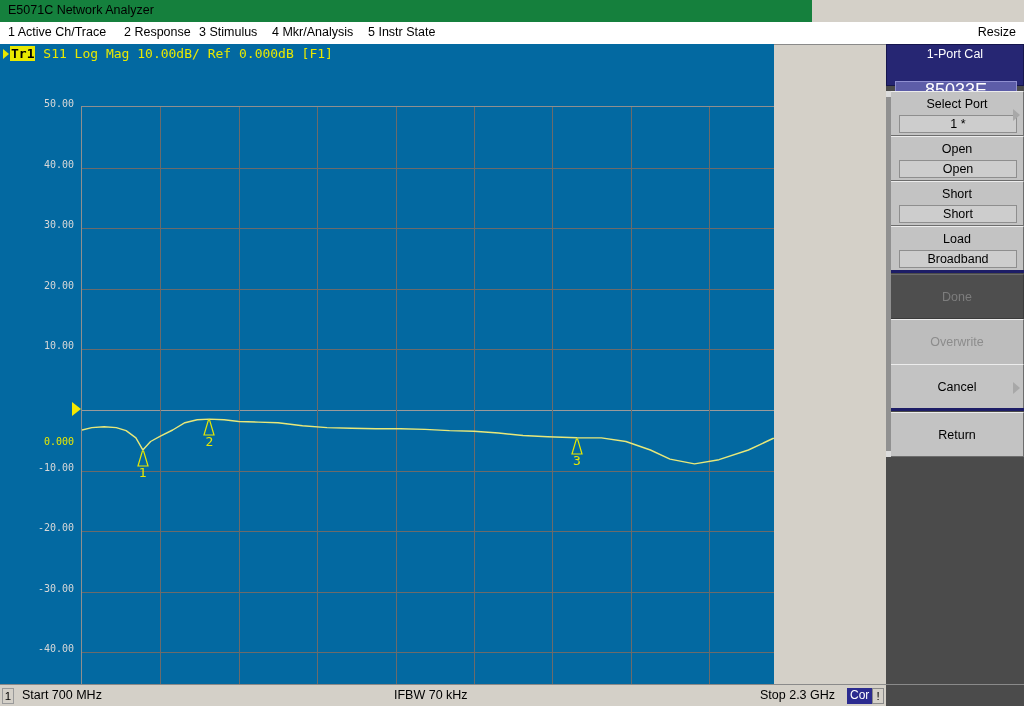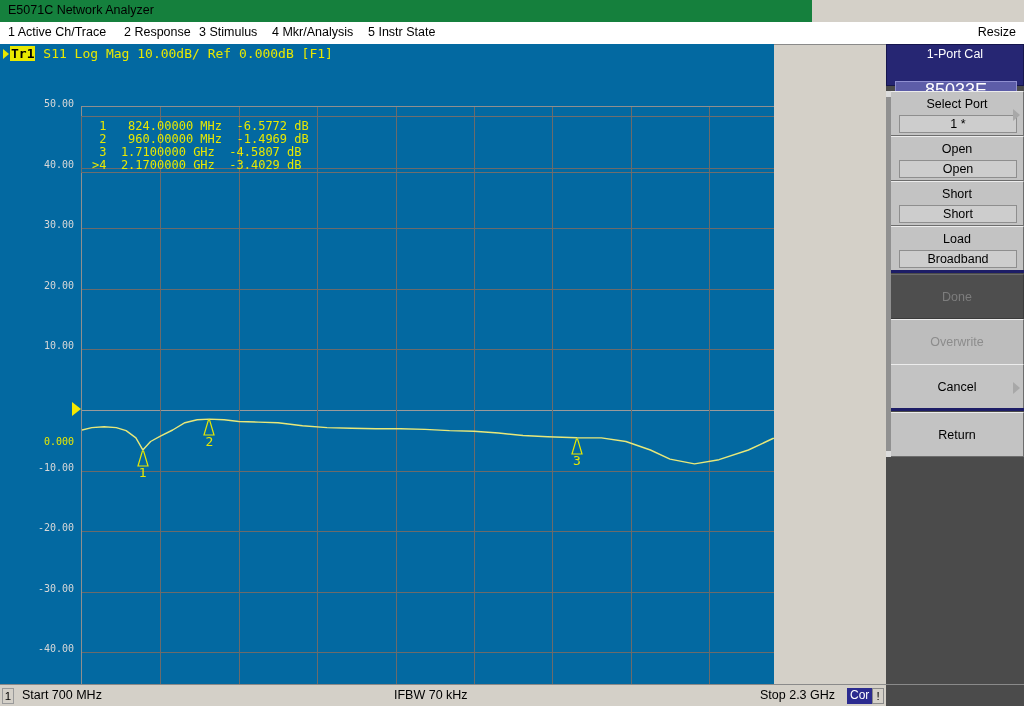--- a/index.html
+++ b/index.html
@@ -435,26 +435,20 @@
               <polygon points="2,1 12,1 7.6,15 6.4,15" fill="none" stroke="#ffffff" stroke-width="1.2"></polygon>
             </svg>
           </div>
         </div>
 
       <div class="corner-note" style="right:6px; bottom:30px; text-align:right;"><span>S</span></div>
       <div class="corner-note" style="right:6px; bottom:19px; text-align:right;"><span>12</span></div>
 
     </div>
 
-    <div class="marker-table">
-      <div class="mrow" style="top:3px"> 1   824.00000 MHz  -6.5772 dB</div>
-      <div class="mrow" style="top:16px"> 2   960.00000 MHz  -1.4969 dB</div>
-      <div class="mrow" style="top:29px"> 3  1.7100000 GHz  -4.5807 dB</div>
-      <div class="mrow" style="top:42px">&gt;4  2.1700000 GHz  -3.4029 dB</div>
-    </div>
 
     <div id="y-axis">
         <div class="ylabel" style="left: 0px; top: 54px;">50.00</div>
         <div class="ylabel" style="left: 0px; top: 114.6px;">40.00</div>
         <div class="ylabel" style="left: 0px; top: 175.2px;">30.00</div>
         <div class="ylabel" style="left: 0px; top: 235.8px;">20.00</div>
         <div class="ylabel" style="left: 0px; top: 296.4px;">10.00</div>
         <div class="ylabel refval" style="left: 0px; top: 357px; margin-top: 35px;">0.000</div>
         <div class="ylabel" style="left: 0px; top: 417.6px;">-10.00</div>
         <div class="ylabel" style="left: 0px; top: 478.2px;">-20.00</div>

